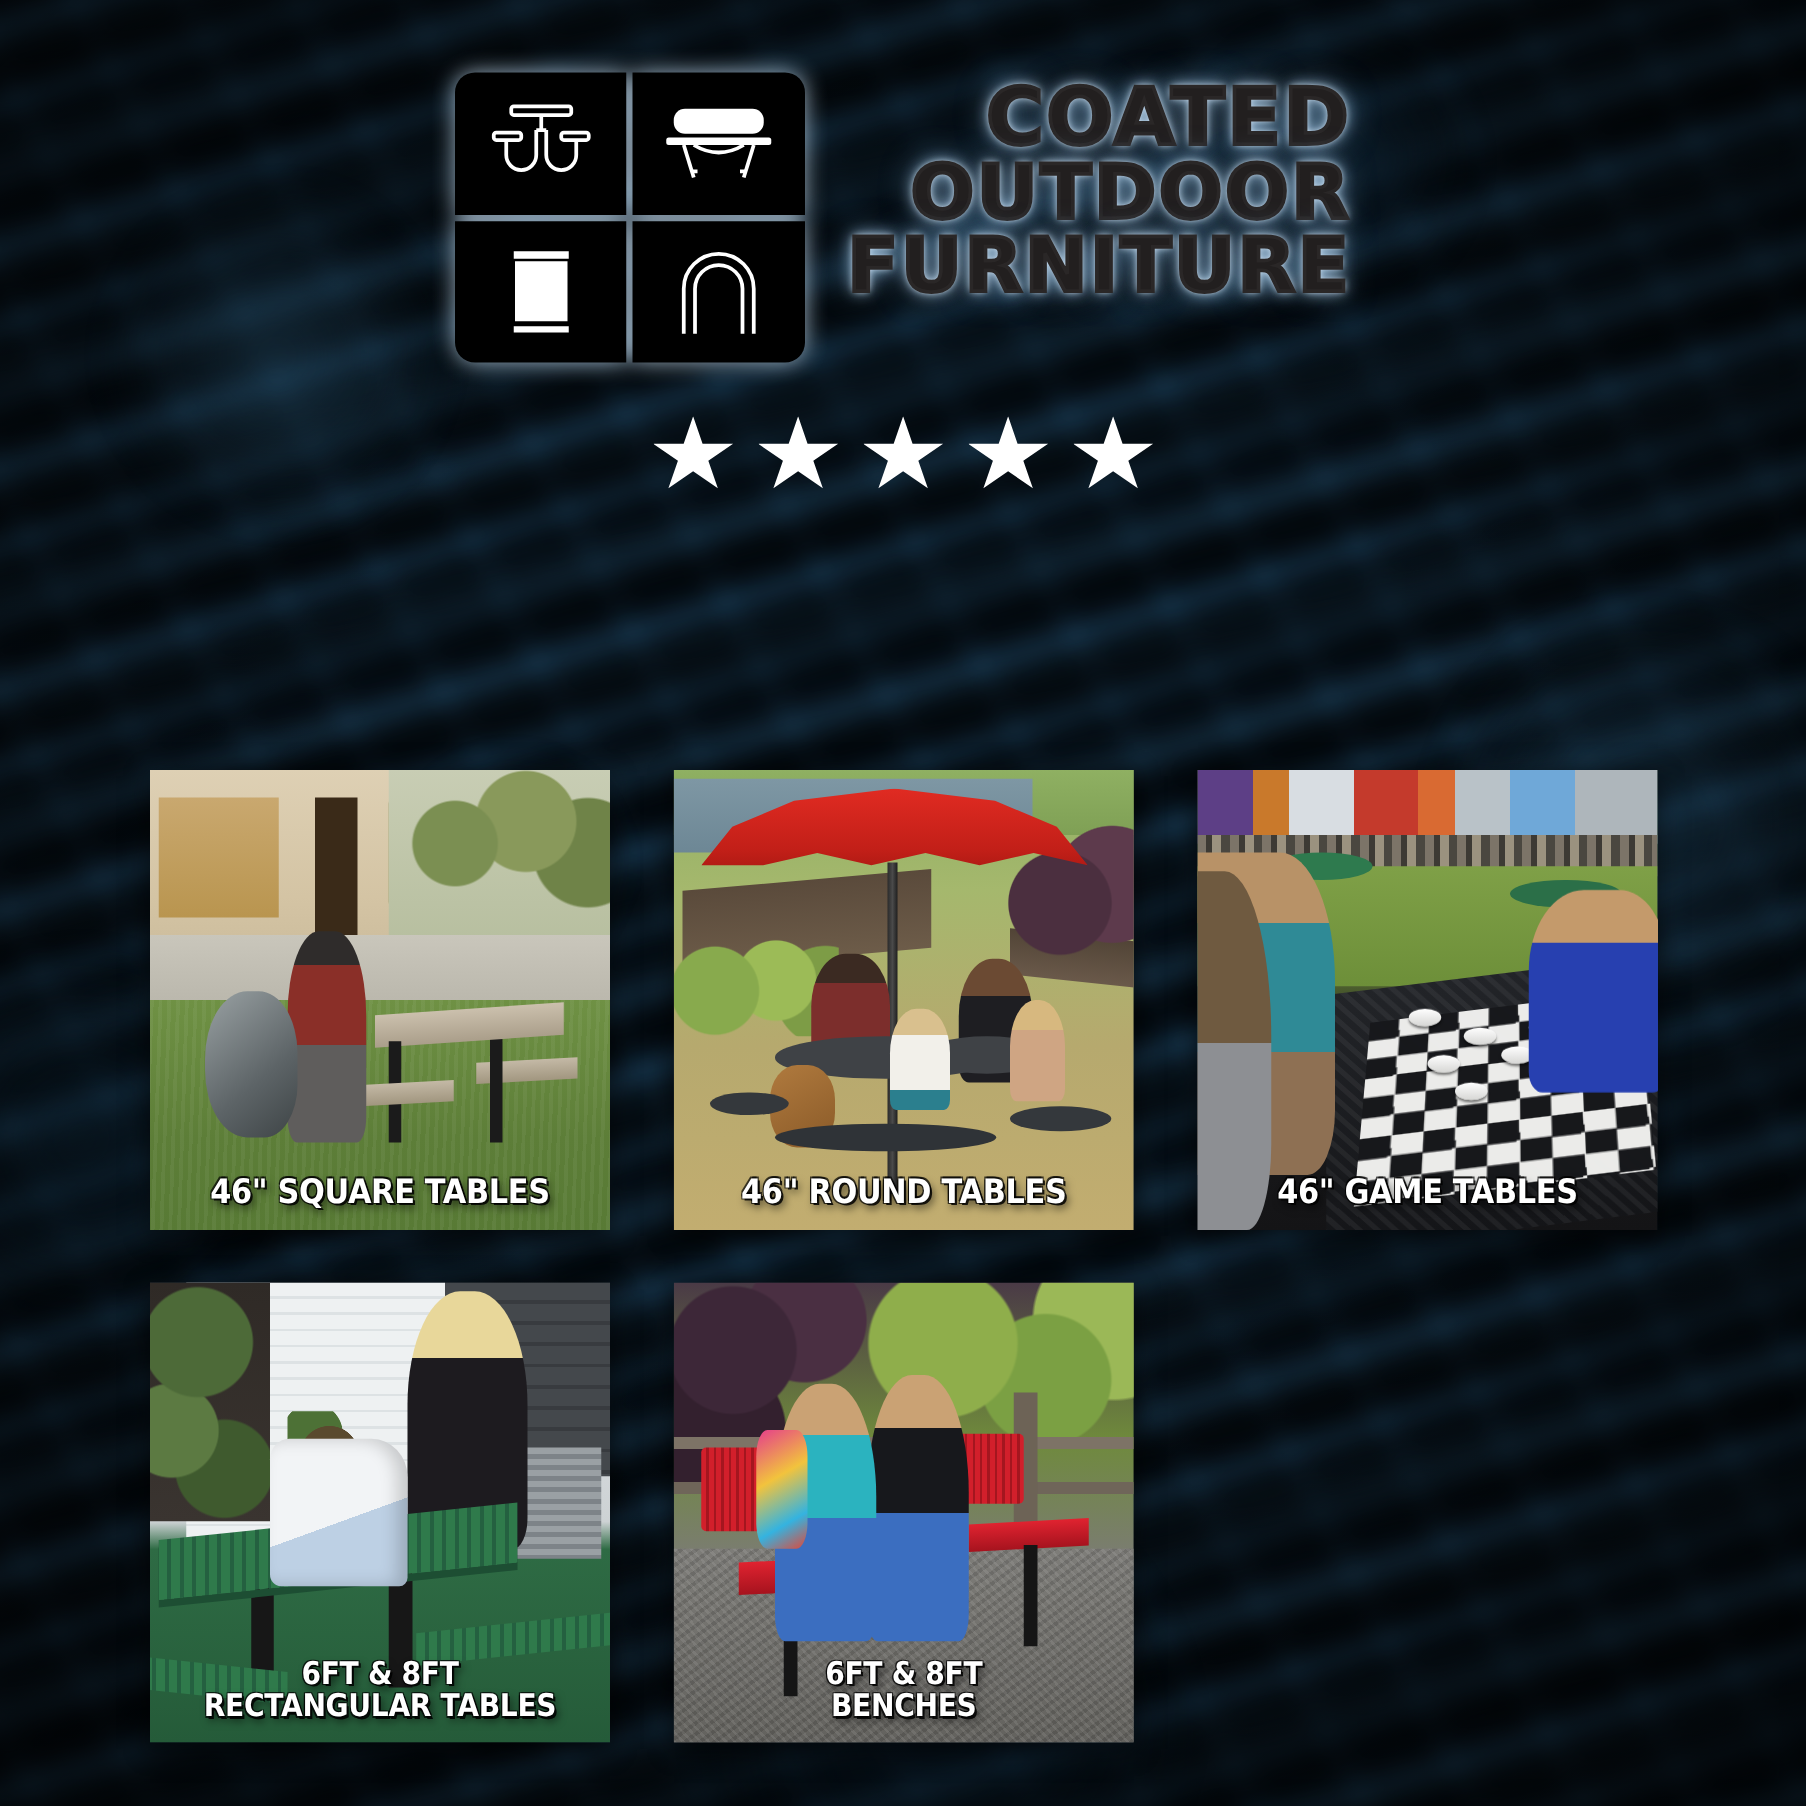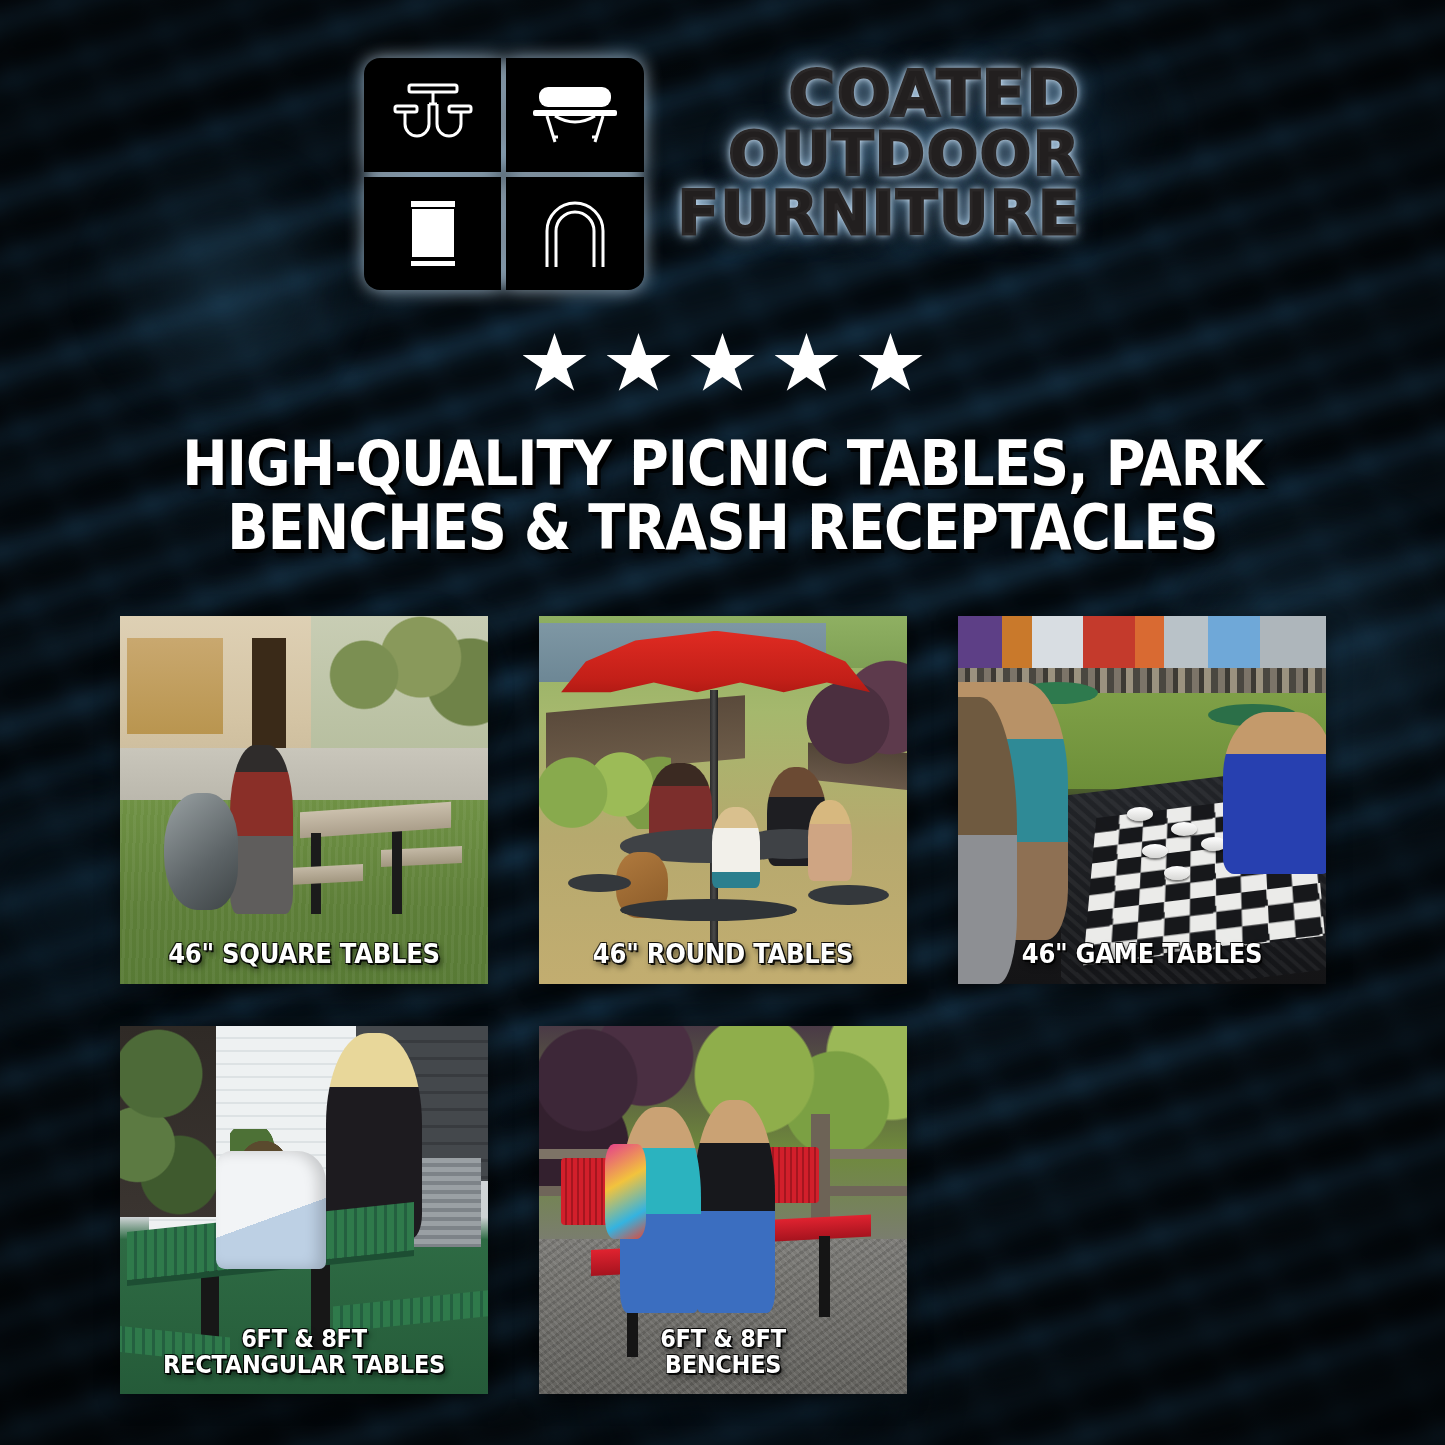--- a/index.html
+++ b/index.html
@@ -497,24 +497,20 @@
     </div>
 
     <div class="stars">
       <span class="star"></span>
       <span class="star"></span>
       <span class="star"></span>
       <span class="star"></span>
       <span class="star"></span>
     </div>
 
-    <div class="headline">
-      <span class="hl-line">HIGH-QUALITY PICNIC TABLES, PARK</span>
-      <span class="hl-line">BENCHES &amp; TRASH RECEPTACLES</span>
-    </div>
 
     <div class="grid">
 
       <div class="card">
         <div class="photo">
           <div class="scene p1">
             <div class="sc-layer house"></div>
               <div class="sc-layer garage"></div>
             <div class="sc-layer door"></div>
               <div class="sc-layer trees"></div>

